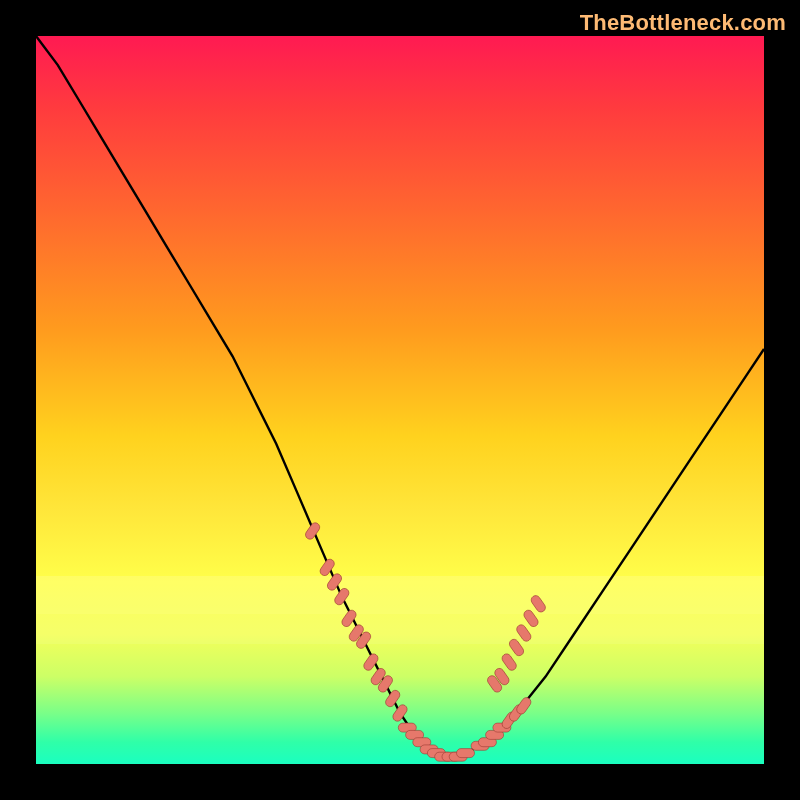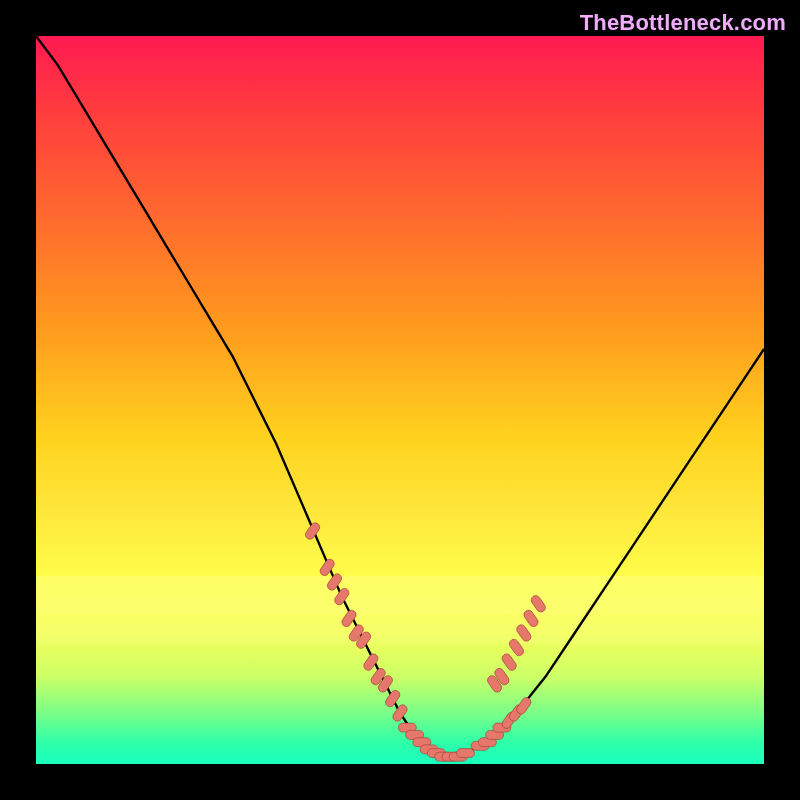--- a/index.html
+++ b/index.html
@@ -40,21 +40,21 @@
       #1affc0 100%
     );
   }
   .watermark {
     position: absolute;
     top: 10px;
     right: 14px;
     font-family: Arial, Helvetica, sans-serif;
     font-size: 22px;
     font-weight: 600;
-    color: #f0abfc;
+    color: #fdba74;
     letter-spacing: 0.2px;
     user-select: none;
   }
   svg.curve {
     position: absolute;
     left: 0;
     top: 0;
     width: 728px;
     height: 728px;
     overflow: visible;

